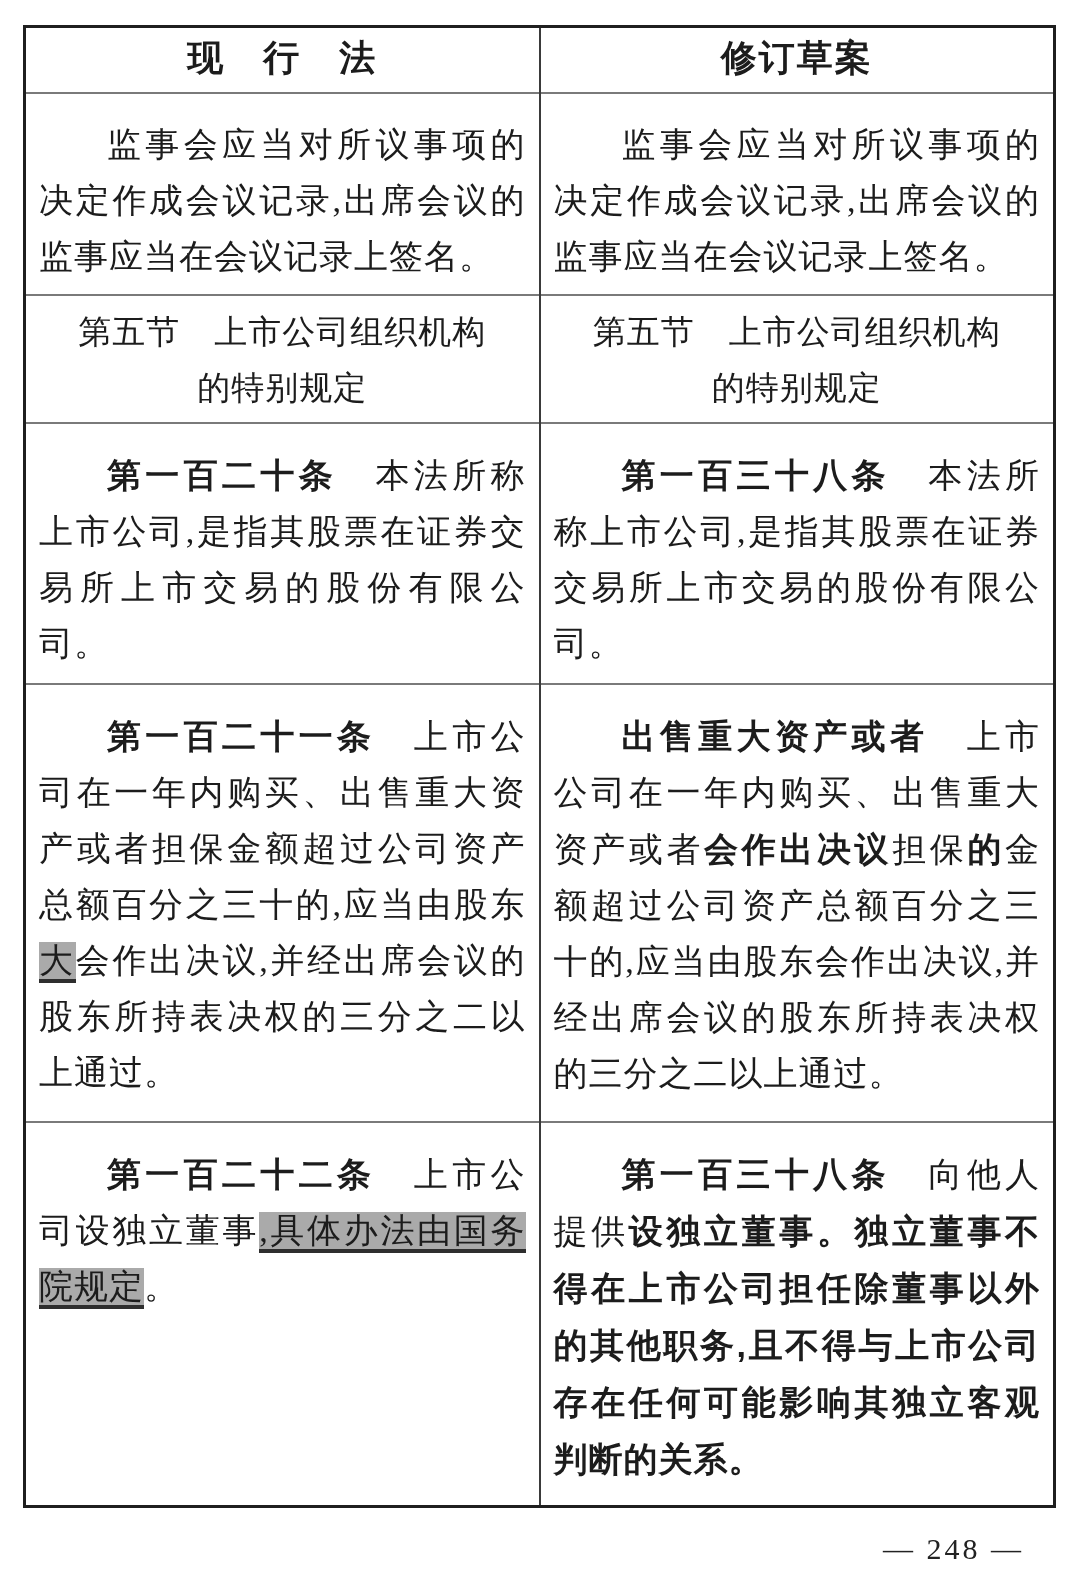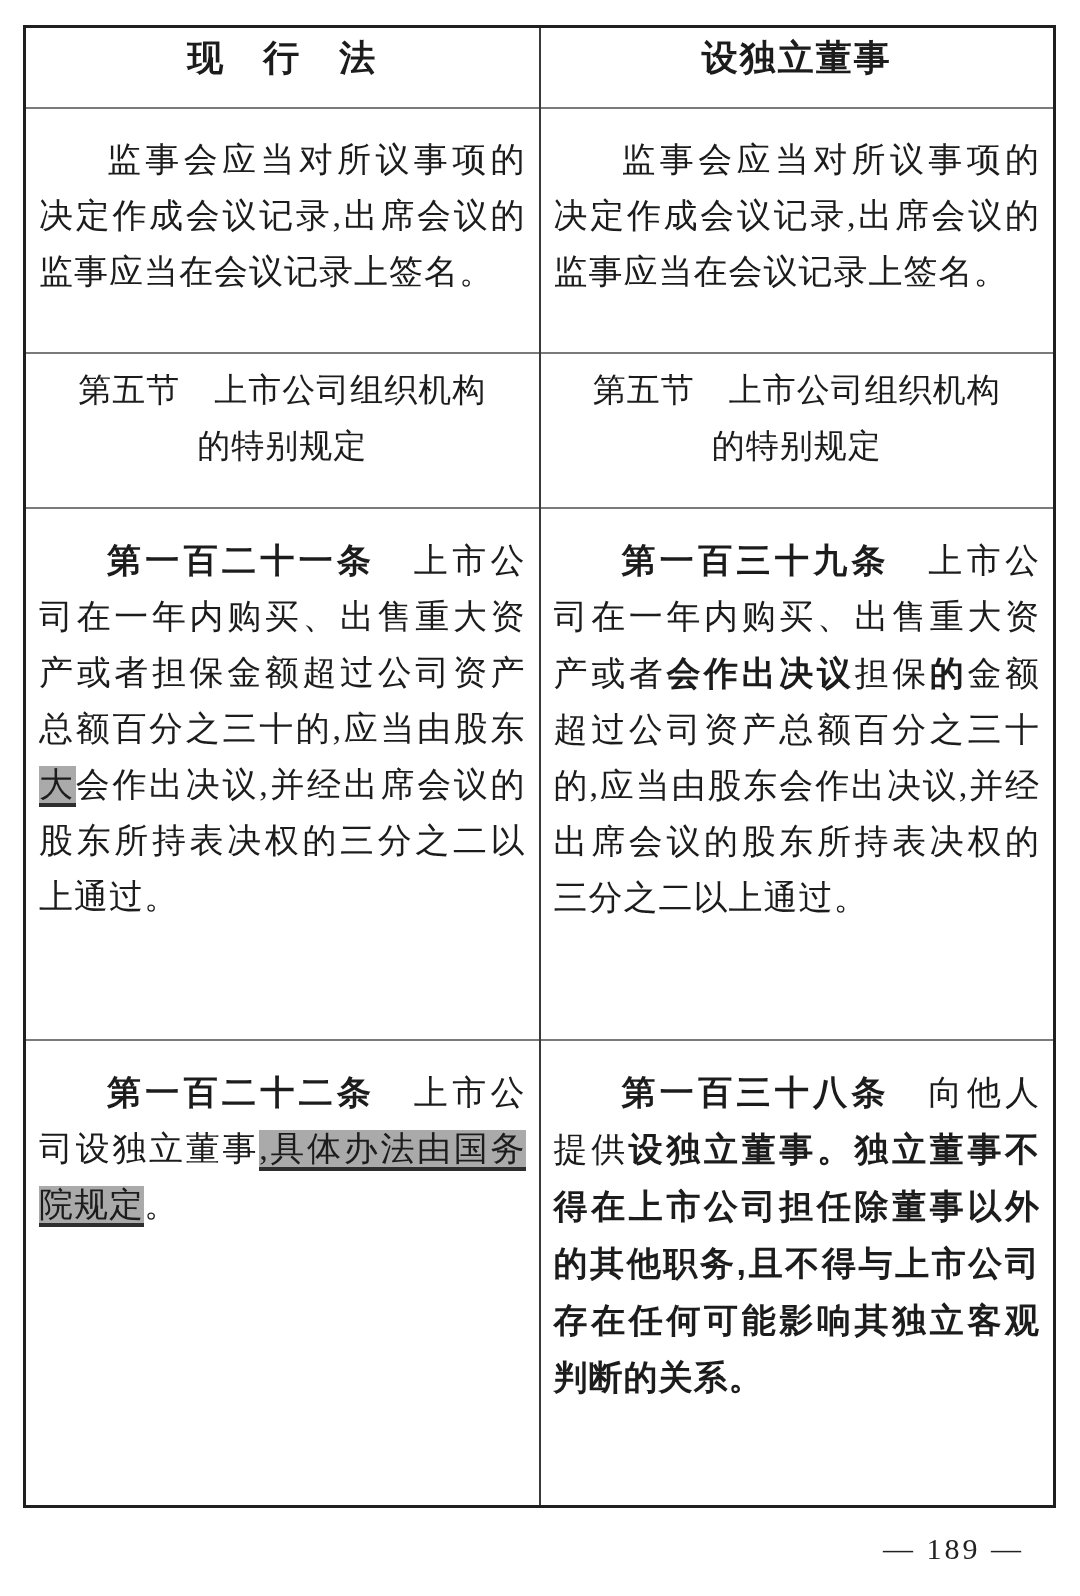--- a/index.html
+++ b/index.html
@@ -67,21 +67,21 @@
 <div class="sheet">
 
   <table class="cmp">
 
     <tbody>
         <tr class="hrow">
       <td>
         <div class="head">现　行　法</div>
       </td>
       <td>
-        <div class="head">设独立董事</div>
+        <div class="head">修订草案</div>
       </td>
     </tr>
 
     <tr class="r0">
       <td>
         <p class="para"><span>监事会应当对所议事项的决定作成会议记录,出席会议的监事应当在会议记录上签名。</span></p>
       </td>
       <td>
         <p class="para"><span>监事会应当对所议事项的决定作成会议记录,出席会议的监事应当在会议记录上签名。</span></p>
       </td>
@@ -96,35 +96,43 @@
         </div>
       </td>
       <td>
         <div class="section">
           <div>第五节　上市公司组织机构</div>
           <div>的特别规定</div>
         </div>
       </td>
     </tr>
 
+    <tr class="r3">
+      <td>
+        <p class="para"><span class="b">第一百二十条</span><span>　本法所称上市公司,是指其股票在证券交易所上市交易的股份有限公司。</span></p>
+      </td>
+      <td>
+        <p class="para"><span class="b">第一百三十八条</span><span>　本法所称上市公司,是指其股票在证券交易所上市交易的股份有限公司。</span></p>
+      </td>
+    </tr>
 
     <tr class="r4">
       <td>
         <p class="para"><span class="b">第一百二十一条</span><span>　上市公司在一年内购买、出售重大资产或者担保金额超过公司资产总额百分之三十的,应当由股东</span><span class="hl">大</span><span>会作出决议,并经出席会议的股东所持表决权的三分之二以上通过。</span></p>
       </td>
       <td>
-        <p class="para"><span class="b">第一百三十九条</span><span>　上市公司在一年内购买、出售重大资产或者</span><span class="b">会作出决议</span><span>担保</span><span class="b">的</span><span>金额超过公司资产总额百分之三十的,应当由股东会作出决议,并经出席会议的股东所持表决权的三分之二以上通过。</span></p>
+        <p class="para"><span class="b">出售重大资产或者</span><span>　上市公司在一年内购买、出售重大资产或者</span><span class="b">会作出决议</span><span>担保</span><span class="b">的</span><span>金额超过公司资产总额百分之三十的,应当由股东会作出决议,并经出席会议的股东所持表决权的三分之二以上通过。</span></p>
       </td>
     </tr>
 
     <tr class="r5">
       <td>
         <p class="para"><span class="b">第一百二十二条</span><span>　上市公司设独立董事</span><span class="hl">,具体办法由国务院规定</span><span>。</span></p>
       </td>
       <td>
         <p class="para"><span class="b">第一百三十八条</span><span>　向他人提供</span><span class="b">设独立董事。独立董事不得在上市公司担任除董事以外的其他职务,且不得与上市公司存在任何可能影响其独立客观判断的关系。</span></p>
       </td>
     </tr>
   </tbody>
     </table>
 
-  <div class="pagenum">— 189 —</div>
+  <div class="pagenum">— 248 —</div>
 </div>
 
 </body></html>

